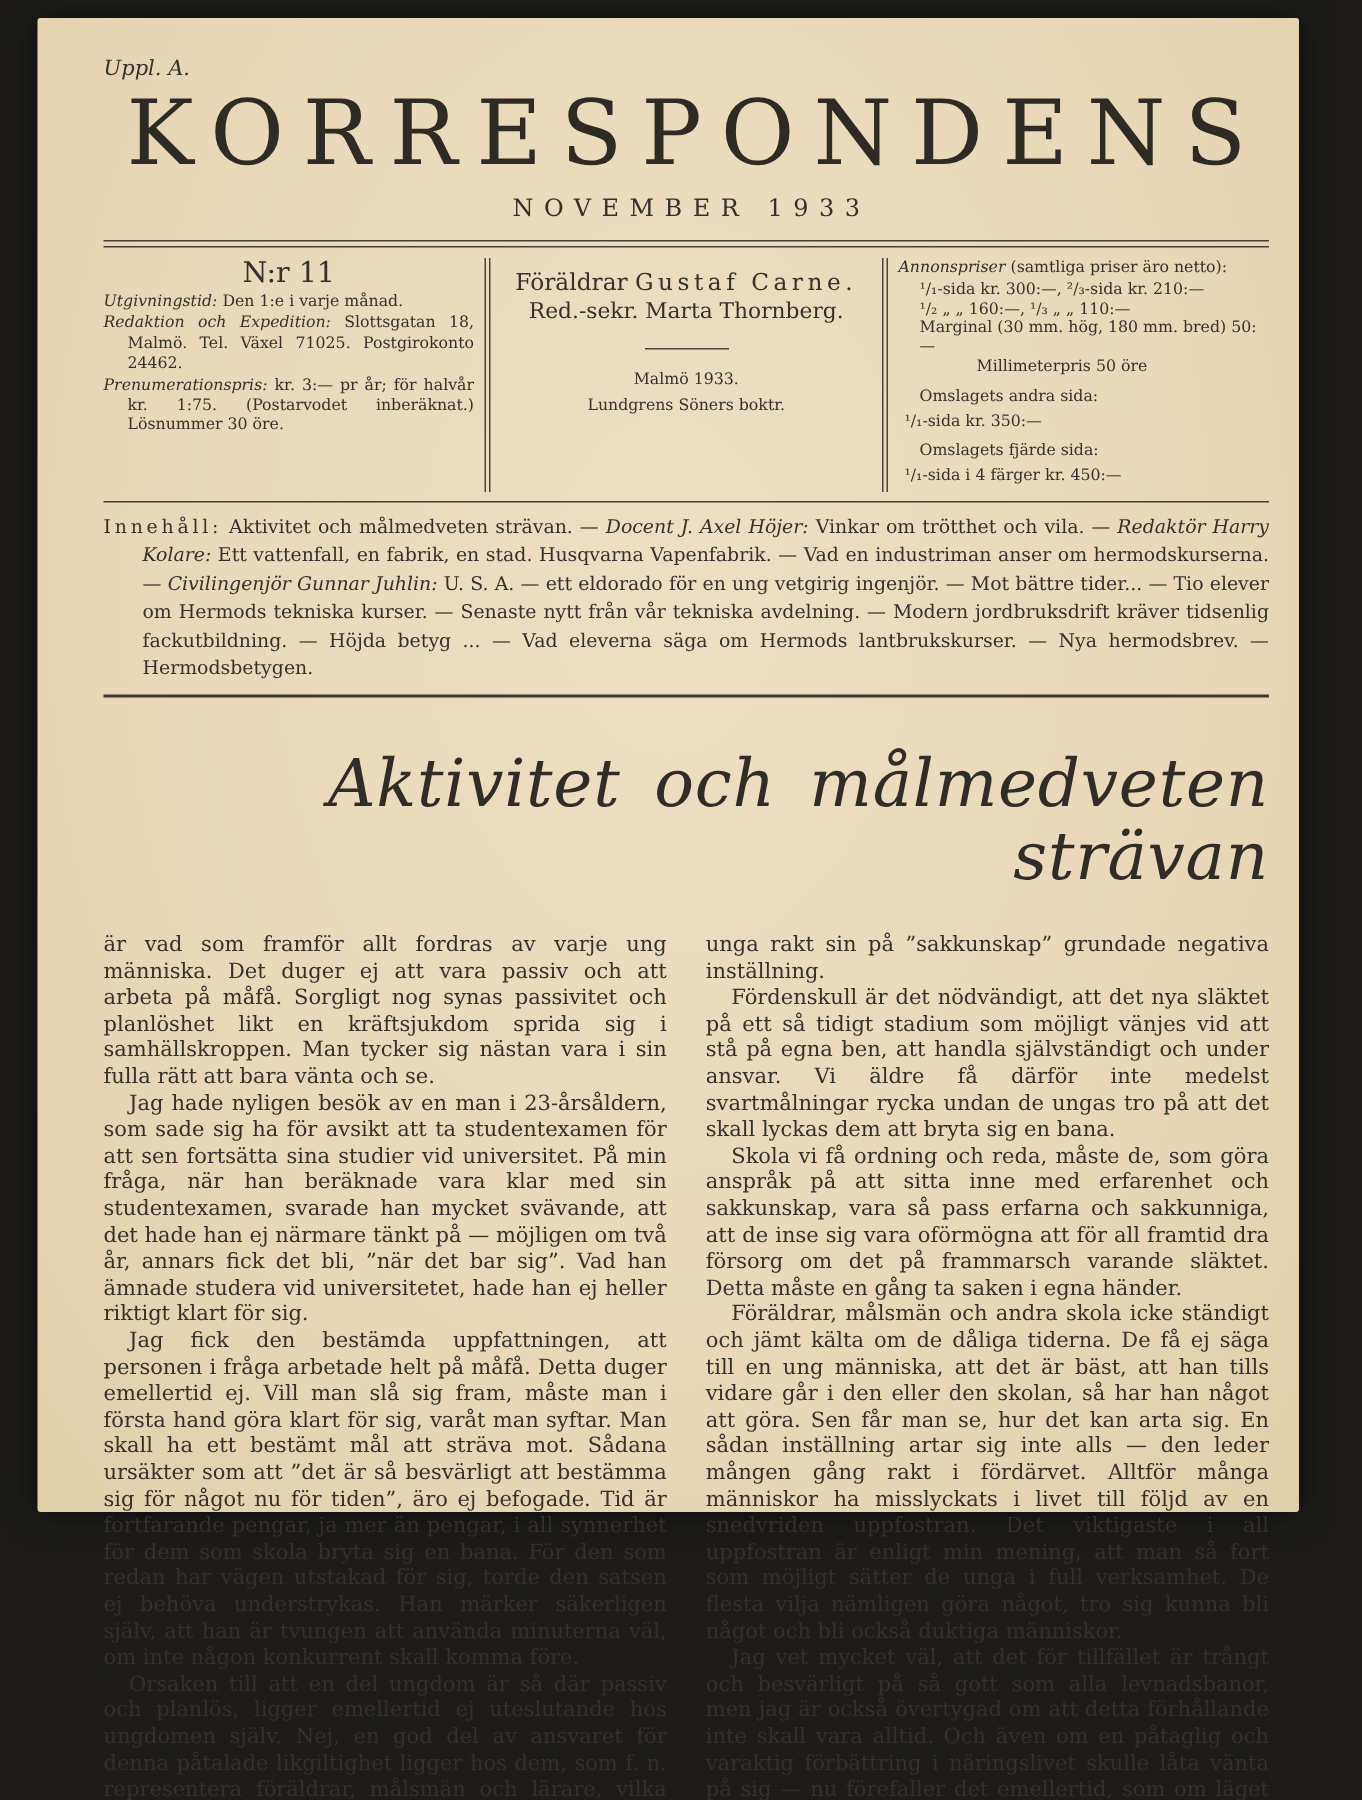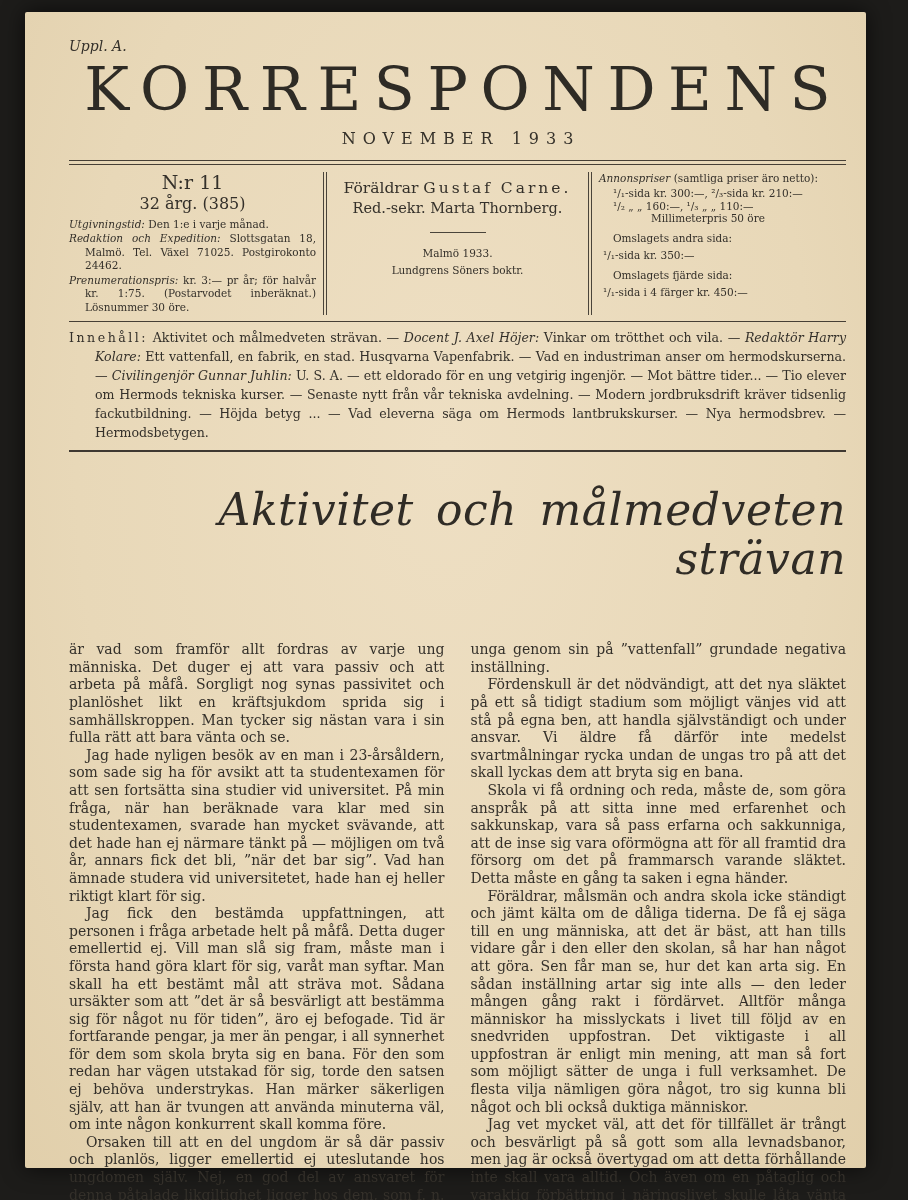--- a/index.html
+++ b/index.html
@@ -6,21 +6,21 @@
   body{
     width:908px;height:1200px;
     background:#1d1c1a;
     position:relative;
     overflow:hidden;
     font-family:"DejaVu Serif", serif;
     color:#34302a;
   }
   .paper{
     position:absolute;left:25px;top:12px;
-    width:841px;height:1156px;
+    width:841px;height:996px;
     box-sizing:border-box;
     padding:26px 20px 0 44px;
     background:radial-gradient(ellipse at 50% 38%, #eedfc3 0%, #e8d8b8 62%, #e1cfab 100%);
     box-shadow:0 0 22px rgba(0,0,0,.65);
     border-radius:2px;
   }
   
   .topline{display:flex;justify-content:space-between;font-style:italic;font-size:14px;}
   
   .masthead{
@@ -67,41 +67,40 @@
   
   .article-title{
     font-style:italic;font-weight:normal;
     font-size:44px;line-height:1.1;
     text-align:right;word-spacing:8px;letter-spacing:0.5px;
     margin:34px 0 26px 0;color:#302c26;
   }
   .columns{display:flex;gap:26px;}
   .col{flex:1;min-width:0;font-size:14px;line-height:17.6px;text-align:justify;}
   .col p{margin:0;text-indent:17px;}
-  .col p.first{text-indent:0;margin-top:32px;}
+  .col p.first{text-indent:0;}
 </style>
 </head>
 <body>
 
 <div class="paper">
 
   <div class="topline">
     <span>Uppl. A.</span>
   </div>
 
   <h1 class="masthead">KORRESPONDENS</h1>
   <div class="issue-date">NOVEMBER 1933</div>
 
   <div class="rule-double"></div>
 
   <div class="infobar">
 
     <div class="ibox left">
       <div class="issue-no">N:r 11</div>
-      <div class="volume">32 årg. (385)</div>
       <p class="smallp"><i>Utgivningstid:</i> <span>Den 1:e i varje månad.</span></p>
       <p class="smallp"><i>Redaktion och Expedition:</i> <span>Slottsgatan 18, Malmö. Tel. Växel 71025. Postgirokonto 24462.</span></p>
       <p class="smallp"><i>Prenumerationspris:</i> <span>kr. 3:— pr år; för halvår kr. 1:75. (Postarvodet inberäknat.) Lösnummer 30 öre.</span></p>
     </div>
 
     <div class="vsep"></div>
 
     <div class="ibox center">
       <div class="ed-line"><span>Föräldrar</span> <span class="ed-name">Gustaf Carne.</span></div>
       <div class="sec-line">Red.-sekr. Marta Thornberg.</div>
@@ -109,20 +108,21 @@
       <div class="print-line">Malmö 1933.</div>
       <div class="print-line">Lundgrens Söners boktr.</div>
     </div>
 
     <div class="vsep"></div>
 
     <div class="ibox right">
       <p class="ad-head"><i>Annonspriser</i> <span>(samtliga priser äro netto):</span></p>
       <p class="ad-line">¹/₁-sida kr. 300:—, ²/₃-sida kr. 210:—</p>
       <p class="ad-line">¹/₂ „ „ 160:—, ¹/₃ „ „ 110:—</p>
+      <p class="ad-line">Marginal (30 mm. hög, 180 mm. bred) 50:—</p>
       <p class="ad-line mm">Millimeterpris 50 öre</p>
       <p class="ad-sub">Omslagets andra sida:</p>
       <p class="ad-price">¹/₁-sida kr. 350:—</p>
       <p class="ad-sub">Omslagets fjärde sida:</p>
       <p class="ad-price">¹/₁-sida i 4 färger kr. 450:—</p>
     </div>
 
   </div>
 
   <div class="rule-single"></div>
@@ -134,21 +134,21 @@
   <h2 class="article-title">Aktivitet och målmedveten strävan</h2>
 
   <div class="columns">
     <div class="col">
       <p class="first">är vad som framför allt fordras av varje ung människa. Det duger ej att vara passiv och att arbeta på måfå. Sorgligt nog synas passivitet och planlöshet likt en kräftsjukdom sprida sig i samhällskroppen. Man tycker sig nästan vara i sin fulla rätt att bara vänta och se.</p>
       <p>Jag hade nyligen besök av en man i 23-årsåldern, som sade sig ha för avsikt att ta studentexamen för att sen fortsätta sina studier vid universitet. På min fråga, när han beräknade vara klar med sin studentexamen, svarade han mycket svävande, att det hade han ej närmare tänkt på — möjligen om två år, annars fick det bli, ”när det bar sig”. Vad han ämnade studera vid universitetet, hade han ej heller riktigt klart för sig.</p>
       <p>Jag fick den bestämda uppfattningen, att personen i fråga arbetade helt på måfå. Detta duger emellertid ej. Vill man slå sig fram, måste man i första hand göra klart för sig, varåt man syftar. Man skall ha ett bestämt mål att sträva mot. Sådana ursäkter som att ”det är så besvärligt att bestämma sig för något nu för tiden”, äro ej befogade. Tid är fortfarande pengar, ja mer än pengar, i all synnerhet för dem som skola bryta sig en bana. För den som redan har vägen utstakad för sig, torde den satsen ej behöva understrykas. Han märker säkerligen själv, att han är tvungen att använda minuterna väl, om inte någon konkurrent skall komma före.</p>
       <p>Orsaken till att en del ungdom är så där passiv och planlös, ligger emellertid ej uteslutande hos ungdomen själv. Nej, en god del av ansvaret för denna påtalade likgiltighet ligger hos dem, som f. n. representera föräldrar, målsmän och lärare, vilka ofta äro ohjälpliga pessimister. De ha, förklara de i tid och otid, stor ”erfarenhet” av hur trångt och besvärligt det är överallt. De skära ned kamplusten och framåtandan hos de</p>
     </div>
     <div class="col">
-      <p class="first">unga genom sin på ”vattenfall” grundade negativa inställning.</p>
+      <p class="first">unga rakt sin på ”sakkunskap” grundade negativa inställning.</p>
       <p>Fördenskull är det nödvändigt, att det nya släktet på ett så tidigt stadium som möjligt vänjes vid att stå på egna ben, att handla självständigt och under ansvar. Vi äldre få därför inte medelst svartmålningar rycka undan de ungas tro på att det skall lyckas dem att bryta sig en bana.</p>
       <p>Skola vi få ordning och reda, måste de, som göra anspråk på att sitta inne med erfarenhet och sakkunskap, vara så pass erfarna och sakkunniga, att de inse sig vara oförmögna att för all framtid dra försorg om det på frammarsch varande släktet. Detta måste en gång ta saken i egna händer.</p>
       <p>Föräldrar, målsmän och andra skola icke ständigt och jämt kälta om de dåliga tiderna. De få ej säga till en ung människa, att det är bäst, att han tills vidare går i den eller den skolan, så har han något att göra. Sen får man se, hur det kan arta sig. En sådan inställning artar sig inte alls — den leder mången gång rakt i fördärvet. Alltför många människor ha misslyckats i livet till följd av en snedvriden uppfostran. Det viktigaste i all uppfostran är enligt min mening, att man så fort som möjligt sätter de unga i full verksamhet. De flesta vilja nämligen göra något, tro sig kunna bli något och bli också duktiga människor.</p>
       <p>Jag vet mycket väl, att det för tillfället är trångt och besvärligt på så gott som alla levnadsbanor, men jag är också övertygad om att detta förhållande inte skall vara alltid. Och även om en påtaglig och varaktig förbättring i näringslivet skulle låta vänta på sig — nu förefaller det emellertid, som om läget skulle bättra sig — är det likväl anledning för oss att låta det</p>
     </div>
   </div>
 
 </div>
 
 </body></html>

